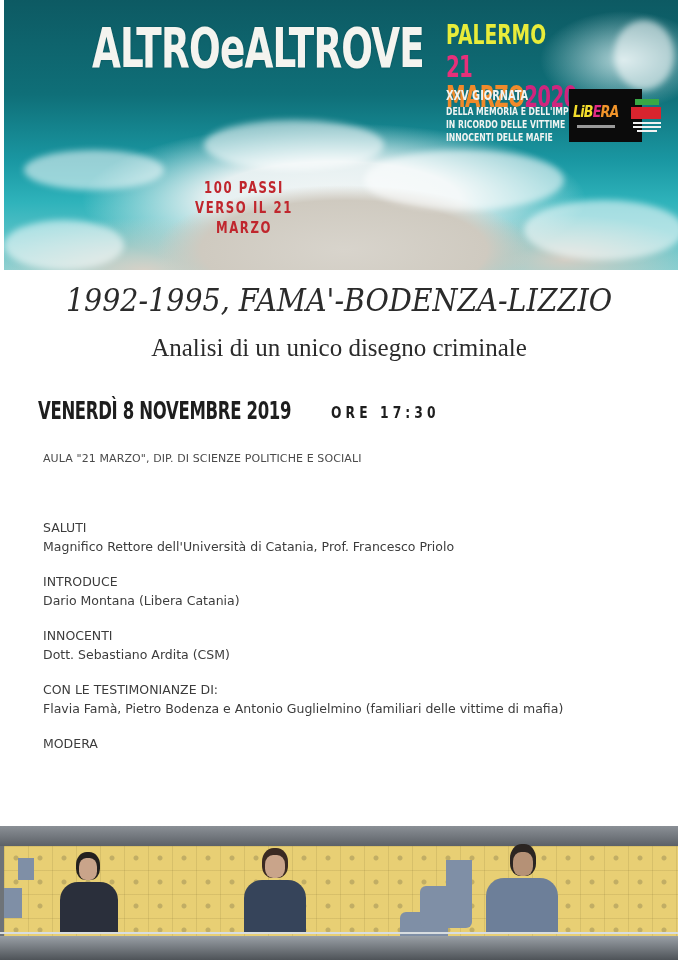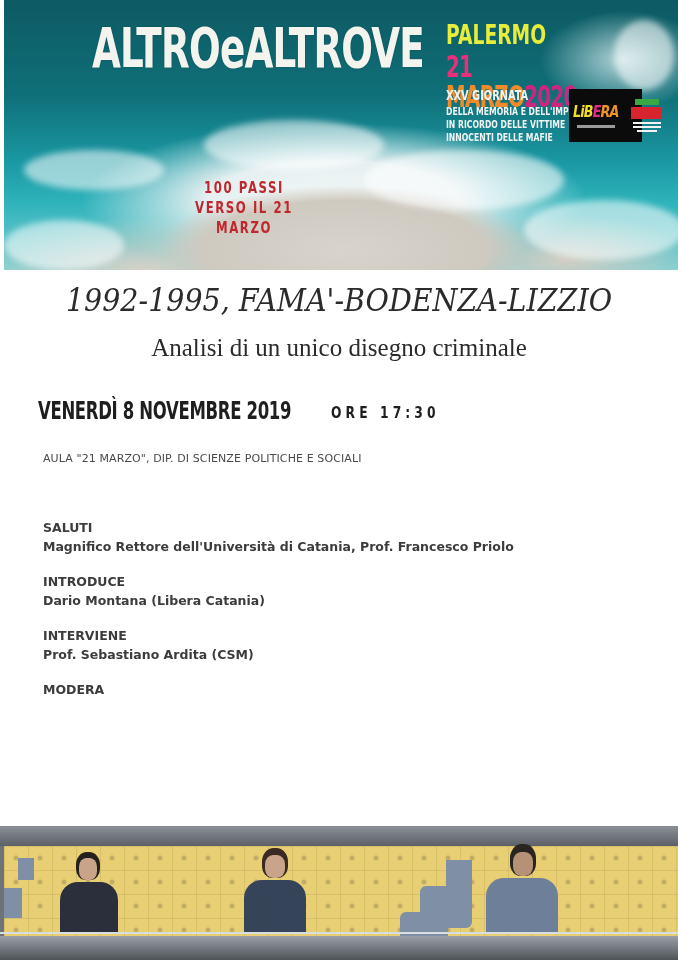--- a/index.html
+++ b/index.html
@@ -42,21 +42,21 @@
   .title-main { position:absolute; left:0; top:282px; width:678px; text-align:center; font-family:"DejaVu Serif", serif; font-style:italic; font-size:31px; color:#2b2b2b; letter-spacing:0px; transform:scaleX(0.92); transform-origin:center top; }
   .title-sub { position:absolute; left:0; top:334px; width:678px; text-align:center; font-family:"Liberation Serif", serif; font-size:25px; color:#2b2b2b; }
 
   .date-line { position:absolute; left:38px; top:398px; font-family:"DejaVu Sans", sans-serif; font-weight:bold; font-size:25px; color:#1e1e1e; transform:scaleX(0.66); transform-origin:left top; letter-spacing:-0.5px; line-height:1; }
   .time-line { position:absolute; left:331px; top:406px; font-weight:bold; font-size:15px; color:#1e1e1e; letter-spacing:5px; transform:scaleX(0.82); transform-origin:left top; line-height:1; }
 
   .venue { position:absolute; left:43px; top:451px; font-family:"DejaVu Sans", sans-serif; font-size:11px; line-height:16px; color:#4a4a4a; letter-spacing:0.1px; }
 
   .program { position:absolute; left:43px; top:519px; font-family:"DejaVu Sans", sans-serif; font-size:12.5px; color:#3c3c3c; }
   .prog-item { margin-bottom:17px; }
-  .prog-label, .prog-value { display:block; line-height:18.5px; white-space:nowrap;font-weight:bold; }
+  .prog-label, .prog-value { display:block; line-height:18.5px; white-space:nowrap; }
 
   
   .mural { position:absolute; left:0; top:826px; width:678px; height:134px; overflow:hidden; background:#6e7378; }
   .mural .beam { position:absolute; left:0; top:0; width:678px; height:20px; background:linear-gradient(180deg,#8b9096,#5c6167); }
   .mural .wall { position:absolute; left:4px; top:20px; width:674px; height:90px; background:#e8cf74;
      background-image:
        radial-gradient(circle at 12px 12px, rgba(120,110,70,.35) 2px, transparent 3px),
        linear-gradient(90deg, rgba(140,120,60,.18) 1px, transparent 1px),
        linear-gradient(180deg, rgba(140,120,60,.18) 1px, transparent 1px);
      background-size:24px 24px, 24px 24px, 24px 24px; }
@@ -120,22 +120,26 @@
 <div class="program">
   <div class="prog-item">
     <span class="prog-label">SALUTI</span>
     <span class="prog-value">Magnifico Rettore dell'Università di Catania, Prof. Francesco Priolo</span>
   </div>
   <div class="prog-item">
     <span class="prog-label">INTRODUCE</span>
     <span class="prog-value">Dario Montana (Libera Catania)</span>
   </div>
   <div class="prog-item">
-    <span class="prog-label">INTERVIENE</span>
-    <span class="prog-value">Prof. Sebastiano Ardita (CSM)</span>
+    <span class="prog-label">INNOCENTI</span>
+    <span class="prog-value">Dott. Sebastiano Ardita (CSM)</span>
+  </div>
+  <div class="prog-item">
+    <span class="prog-label">CON LE TESTIMONIANZE DI:</span>
+    <span class="prog-value">Flavia Famà, Pietro Bodenza e Antonio Guglielmino (familiari delle vittime di mafia)</span>
   </div>
   <div class="prog-item">
     <span class="prog-label">MODERA</span>
   </div>
 </div>
 
 <div class="mural">
   <div class="beam"></div>
   <div class="wall"></div>
   <div class="piece" style="left:18px;top:32px;width:16px;height:22px;"></div>

